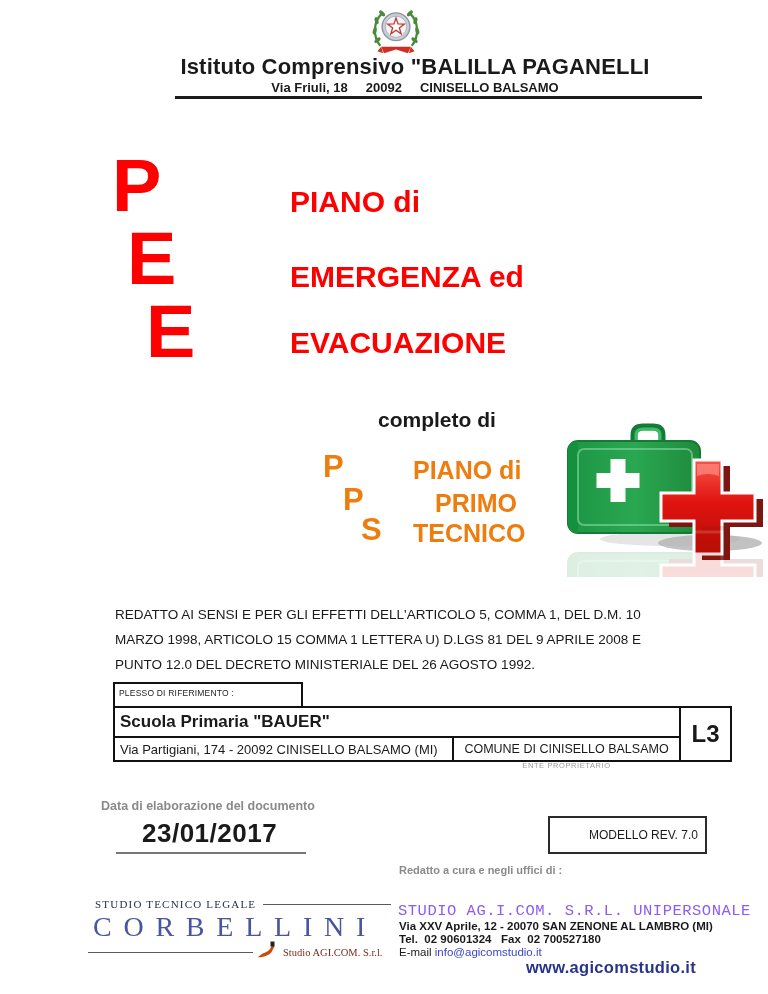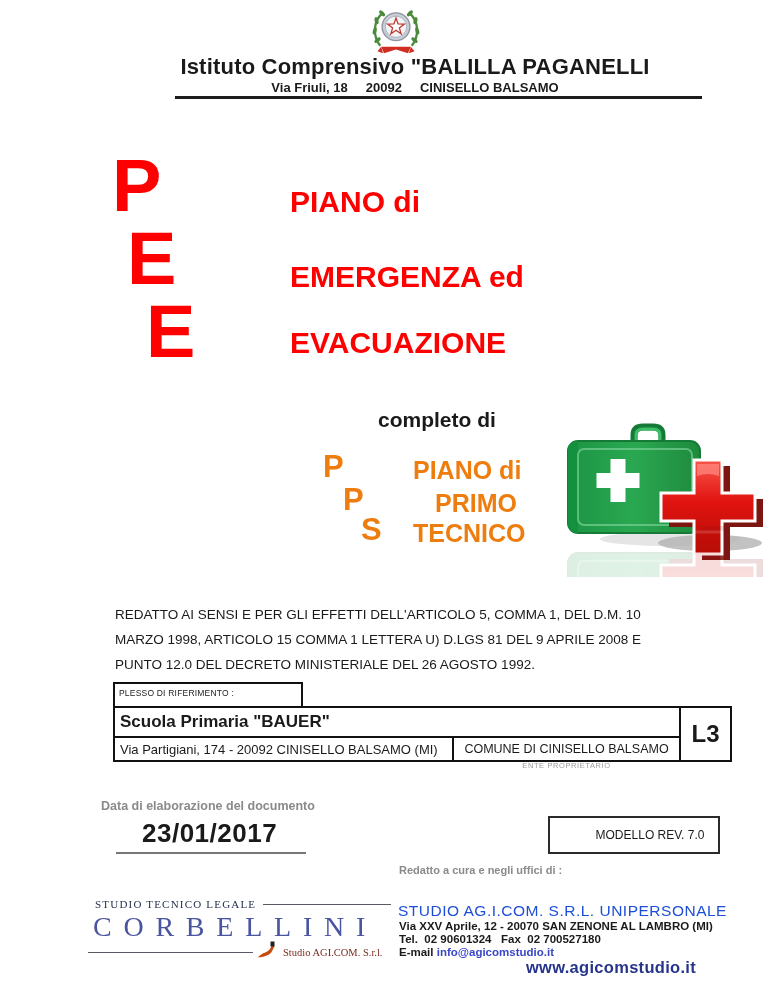--- a/index.html
+++ b/index.html
@@ -64,47 +64,47 @@
   .ente {
     position:absolute; left:454px; top:761px; width:225px; text-align:center;
     font-size:7.5px; color:#9a9a9a; letter-spacing:0.6px;
   }
 
   
   .date-label { position:absolute; left:101px; top:799px; font-size:12.5px; font-weight:600; color:#8a8a8a; }
   .date-value { position:absolute; left:142px; top:818px; font-size:26px; font-weight:bold; letter-spacing:0.5px; }
   .date-rule { position:absolute; left:116px; top:852px; width:190px; height:2px; background:#777; }
   .model-box {
-    position:absolute; left:548px; top:816px; width:172px; height:38px;
+    position:absolute; left:548px; top:816px; width:159px; height:38px;
     border:2px solid #2b2b2b; display:flex; align-items:center; justify-content:center;
     font-size:12px;
     padding-left:32px;
   }
 
   
   .stl-row { position:absolute; left:95px; top:898px; width:296px; display:flex; align-items:center; gap:7px;text-align:center; }
   .stl-text { font-family:"Liberation Serif", serif; font-size:11px; letter-spacing:1.2px; color:#253050; white-space:nowrap; }
   .rule { flex:1; height:1px; background:#5a5a66; }
   .corbellini-name {
     position:absolute; left:93px; top:911px; font-family:"Liberation Serif", serif;
     font-size:28px; letter-spacing:0.42em; color:#4a55a0; white-space:nowrap;
   }
   .corb-bottom { position:absolute; left:88px; top:941px; width:303px; display:flex; align-items:center; gap:4px; }
   .corb-rule { width:165px; height:1px; background:#5a5a66; }
   .corb-studio { font-family:"Liberation Serif", serif; font-size:10.5px; color:#7a2c1e; white-space:nowrap; }
 
   
   .redatto { position:absolute; left:399px; top:864px; font-size:11px; font-weight:600; color:#8a8a8a; }
   .agicom-name {
-    position:absolute; left:398px; top:902px; font-family:Liberation Sans, sans-serif;
-    font-size:15.5px; letter-spacing:0.5px; color:#1d4ed8;
+    position:absolute; left:398px; top:902px; font-family:Liberation Mono, monospace;
+    font-size:15.5px; letter-spacing:0.5px; color:#8b5cf6;
   }
   .agicom-address { position:absolute; left:399px; top:920px; font-size:11.5px; font-weight:bold; }
   .agicom-phone   { position:absolute; left:399px; top:933px; font-size:11.5px; font-weight:bold; }
-  .agicom-email   { position:absolute; left:399px; top:946px; font-size:11.5px; font-weight:bold; }
+  .agicom-email   { position:absolute; left:399px; top:946px; font-size:11.5px; font-weight:normal; }
   .email-link { color:#3a46c8; text-decoration:none; }
   .website {
     position:absolute; left:520px; top:958px; width:176px; text-align:right;
     font-size:16.5px; font-weight:bold; color:#27348b; letter-spacing:0.3px;
     text-decoration:none; display:block;
   }
 </style>
 </head>
 <body>
 

